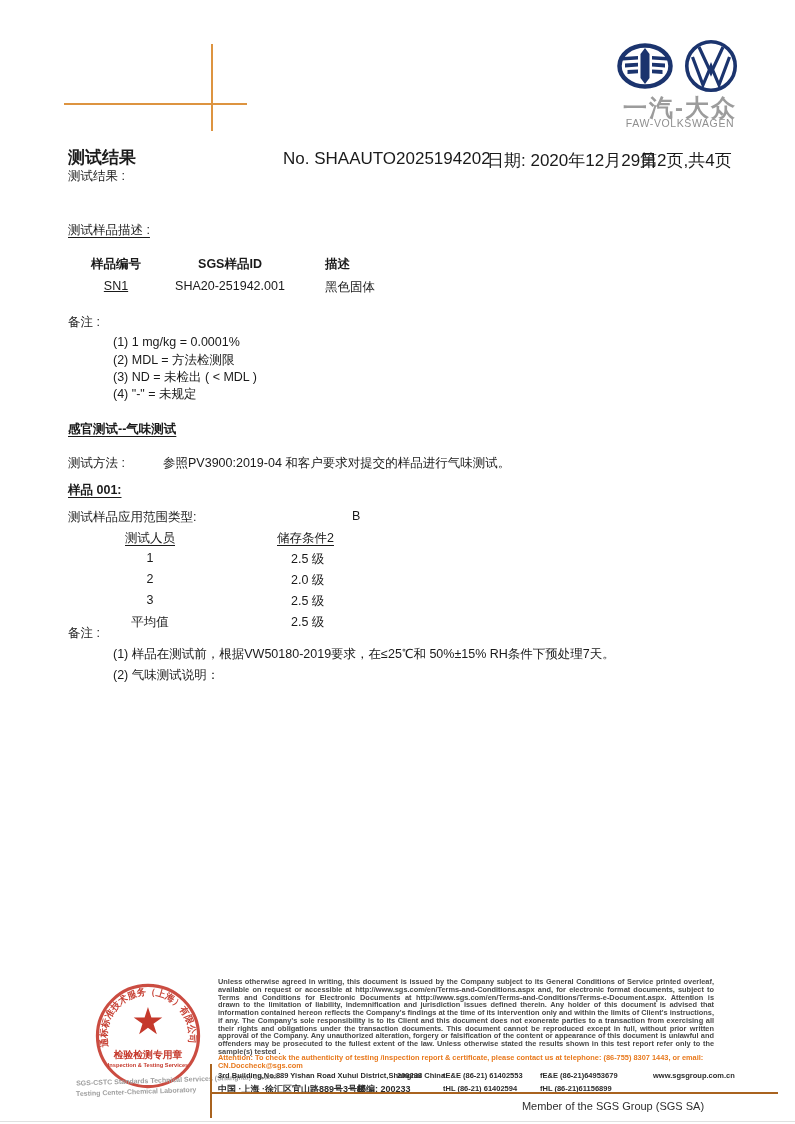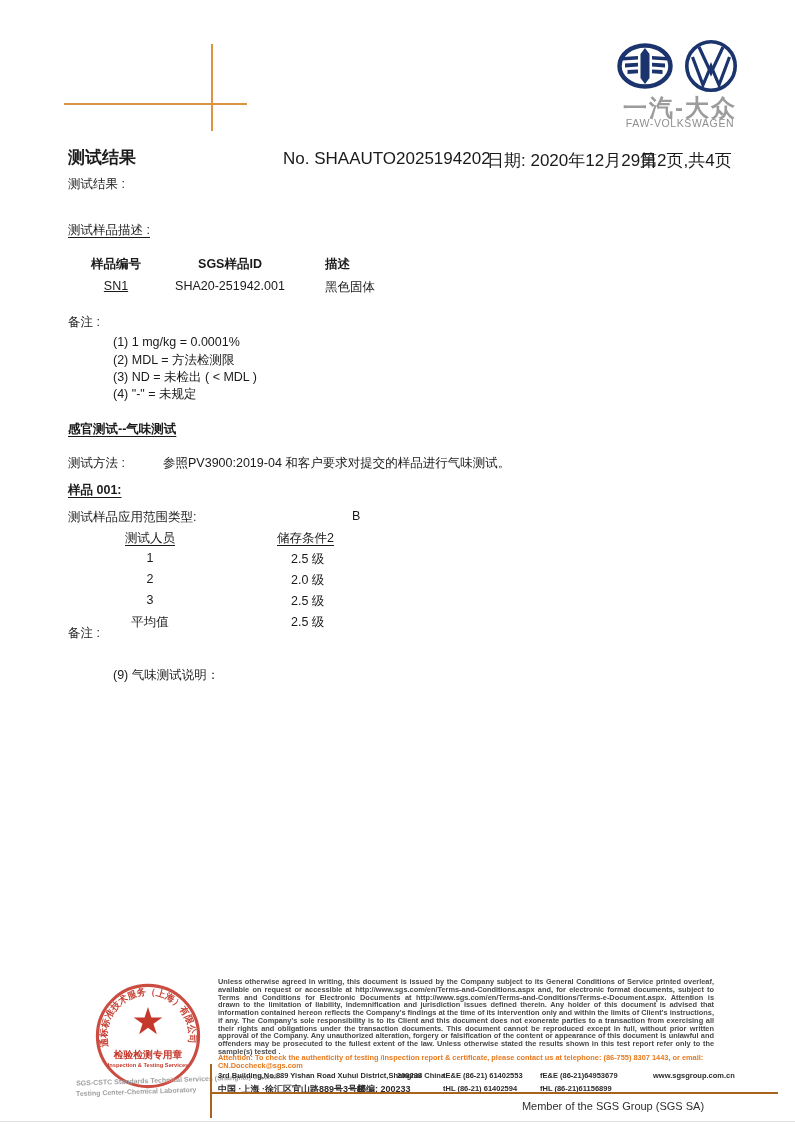--- a/index.html
+++ b/index.html
@@ -56,21 +56,21 @@
     <path d="M9.5,19 L20,47 L28,28 L36,47 L46.5,19" fill="none" stroke="#1b346e" stroke-width="3.2" stroke-linejoin="miter"></path>
   </svg>
   <div class="abs brand-cn center" style="left:612px;top:92px;width:136px;">一汽-大众</div>
   <div class="abs brand-en center" style="left:612px;top:117px;width:136px;">FAW-VOLKSWAGEN</div>
 
   <div class="abs t title" style="left:68px;top:146px;">测试结果</div>
   <div class="abs t hmeta" style="left:283px;top:149px;">No. SHAAUTO2025194202</div>
   <div class="abs t hmeta" style="left:487px;top:149px;">日期: 2020年12月29日</div>
   <div class="abs t hmeta" style="left:640px;top:149px;">第2页,共4页</div>
 
-  <div class="abs t" style="left:68px;top:176px;">测试结果 :</div>
+  <div class="abs t" style="left:68px;top:168px;">测试结果 :</div>
   <div class="abs t u" style="left:68px;top:222px;">测试样品描述 :</div>
 
   <div class="abs t b center" style="left:68px;top:256px;width:96px;">样品编号</div>
   <div class="abs t b center" style="left:169px;top:256px;width:122px;">SGS样品ID</div>
   <div class="abs t b" style="left:325px;top:256px;">描述</div>
   <div class="abs t center" style="left:68px;top:279px;width:96px;text-decoration:underline;">SN1</div>
   <div class="abs t center" style="left:169px;top:279px;width:122px;">SHA20-251942.001</div>
   <div class="abs t" style="left:325px;top:279px;">黑色固体</div>
 
   <div class="abs t" style="left:68px;top:314px;">备注 :</div>
@@ -92,21 +92,22 @@
   <div class="abs t center" style="left:90px;top:551px;width:120px;">1</div>
   <div class="abs t" style="left:291px;top:551px;">2.5 级</div>
   <div class="abs t center" style="left:90px;top:572px;width:120px;">2</div>
   <div class="abs t" style="left:291px;top:572px;">2.0 级</div>
   <div class="abs t center" style="left:90px;top:593px;width:120px;">3</div>
   <div class="abs t" style="left:291px;top:593px;">2.5 级</div>
   <div class="abs t center" style="left:90px;top:614px;width:120px;">平均值</div>
   <div class="abs t" style="left:291px;top:614px;">2.5 级</div>
 
   <div class="abs t" style="left:68px;top:625px;">备注 :</div>
-  <div class="abs note" style="left:113px;top:667px;">(9) 气味测试说明：</div>
+  <div class="abs note" style="left:113px;top:646px;">(1) 样品在测试前，根据VW50180-2019要求，在≤25℃和 50%±15% RH条件下预处理7天。</div>
+  <div class="abs note" style="left:113px;top:667px;">(2) 气味测试说明：</div>
 
   <svg class="abs" style="left:94px;top:982px;" width="108" height="108" viewBox="0 0 110 110">
     <circle cx="55" cy="55" r="51.5" fill="none" stroke="#c5392c" stroke-width="3.2" opacity="0.9"></circle>
     <defs>
       <path id="ringArc" d="M 14.4,65.9 A 42,42 0 1 1 95.6,65.9" fill="none"></path>
     </defs>
     <text font-size="9.5" fill="#c5392c" font-weight="bold" opacity="0.95">
       <textPath href="#ringArc" startOffset="0" textLength="150" lengthAdjust="spacingAndGlyphs">通标标准技术服务（上海）有限公司</textPath>
     </text>
     <text x="55" y="53" font-size="38" text-anchor="middle" fill="#c5392c">★</text>

